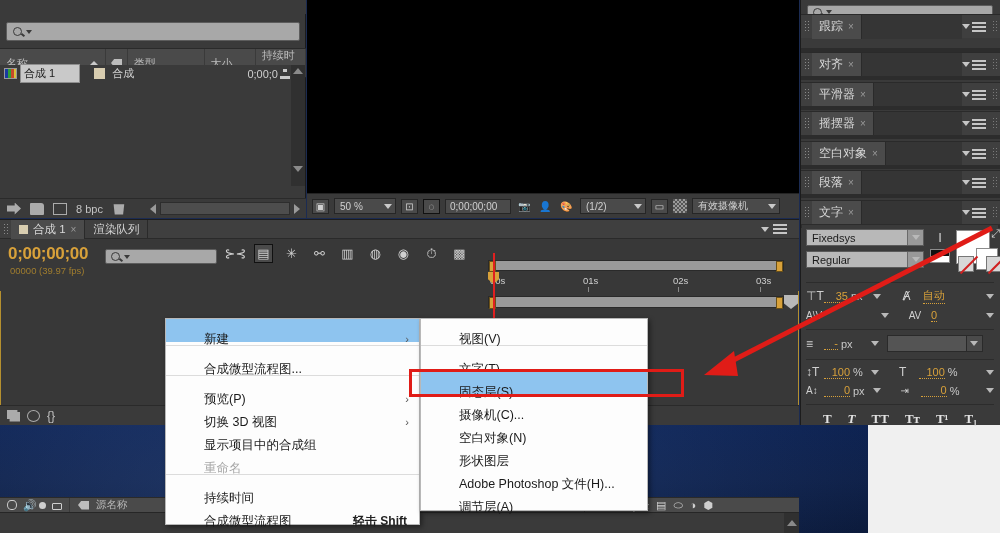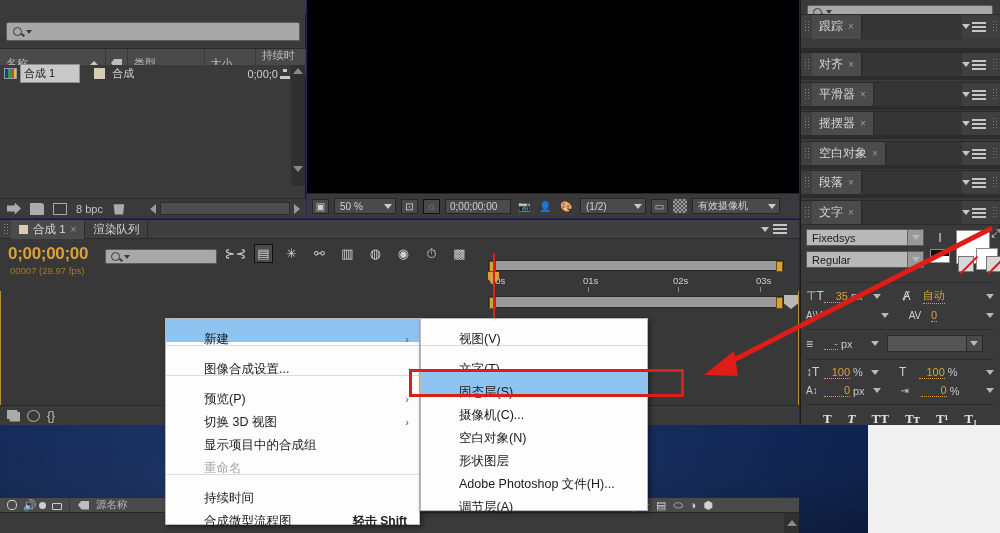--- a/index.html
+++ b/index.html
@@ -546,21 +546,21 @@
         <span>渲染队列</span>
       </span>
       <span id="tl-panel-menu">
         <span class="menu-arrow"></span>
         <span class="menu-burger"></span>
       </span>
     </div>
 
     <div id="tl-header">
       <div id="tc-big">0;00;00;00</div>
-      <div id="tc-sub">00007 (29.97 fps)</div>
+      <div id="tc-sub">00000 (39.97 fps)</div>
 
       <div id="tl-search">
         <div class="mag"></div>
         <div class="caret-dn"></div>
       </div>
 
       <div id="tl-tools">
         <span class="tool">⊱⊰</span>
         <span class="tool boxed">▤</span>
         <span class="tool">✳</span>
@@ -638,21 +638,21 @@
     </div>
   </div>
 
   <div id="ctx-menu">
     <div class="mi hl">
       <span>新建</span>
       <span class="sub-arrow">›</span>
     </div>
     <div class="msep"></div>
     <div class="mi">
-      <span>图像合成设置...</span>
+      <span>合成微型流程图...</span>
     </div>
     <div class="msep"></div>
     <div class="mi">
       <span>预览(P)</span>
       <span class="sub-arrow">›</span>
     </div>
     <div class="mi">
       <span>切换 3D 视图</span>
       <span class="sub-arrow">›</span>
     </div>

